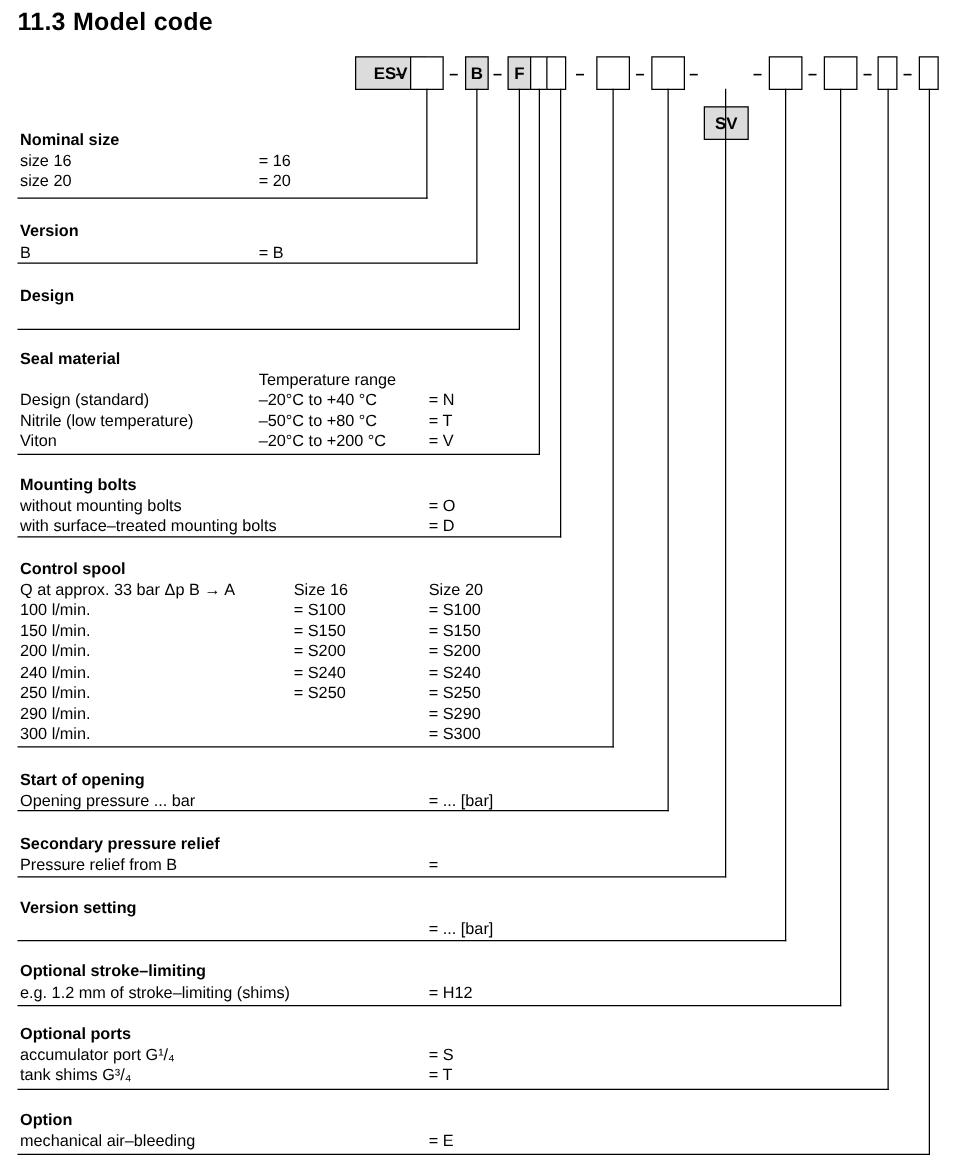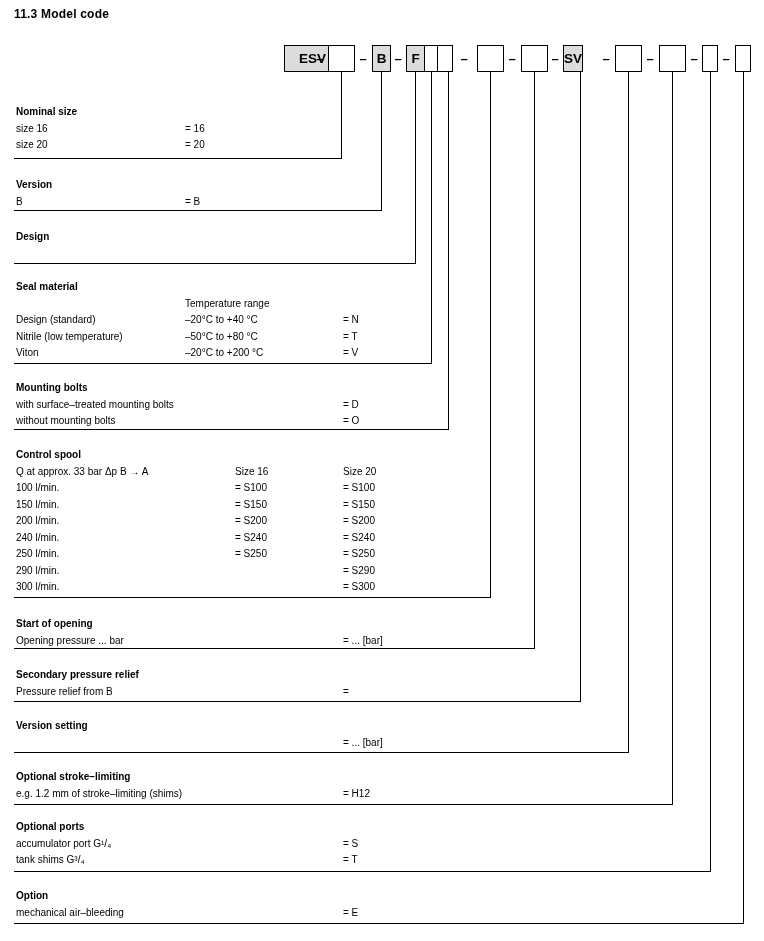--- a/index.html
+++ b/index.html
@@ -6,44 +6,44 @@
   .page{
     position:relative;
     width:764px;height:941px;
     background:#ffffff;
     font-family:"Liberation Sans","DejaVu Sans",sans-serif;
     color:#000;
     overflow:hidden;
   }
   .title{
     position:absolute;left:14px;top:7px;
-    font-size:12px;font-weight:bold;letter-spacing:.2px;
+    font-size:20px;font-weight:bold;letter-spacing:.2px;
   }
   
   .box{
     position:absolute;top:45px;height:27px;
     box-sizing:border-box;border:1.5px solid #000;background:#fff;
     display:flex;align-items:center;justify-content:center;
     font-size:13.5px;font-weight:bold;
   }
   .box.gray{background:#dcdcdc;}
   .dash{
     position:absolute;top:45px;height:27px;width:8px;
     display:flex;align-items:center;justify-content:center;
     font-weight:bold;font-size:13px;
   }
   
   .vline{position:absolute;width:1.4px;background:#000;}
   .hrule{position:absolute;left:14px;height:1.4px;background:#000;}
   
-  .section{position:absolute;left:16px;width:734px;font-size:10px;line-height:16.5px;}
+  .section{position:absolute;left:16px;width:734px;font-size:13px;line-height:16.5px;}
   .sec-title{font-weight:bold;white-space:nowrap;}
   .row{position:relative;height:16.5px;white-space:nowrap;}
   .row .label{position:absolute;left:0;}
-  .row .c1{position:absolute;left:169px;}
+  .row .c1{position:absolute;left:191px;}
   .row .c2{position:absolute;left:327px;}
   .section.cs .c1{left:219px;}
 </style>
 </head>
 <body>
 
 <div class="page">
 
   <div class="title">11.3 Model code</div>
 
@@ -64,21 +64,21 @@
     </div>
   <div class="box" style="left:437px;width:16px;">
       <span></span>
     </div>
   <div class="box" style="left:477px;width:27px;">
       <span></span>
     </div>
   <div class="box" style="left:521px;width:27px;">
       <span></span>
     </div>
-  <div class="box gray" style="left:563px;width:20px;">
+  <div class="box gray" style="left:563px;width:36px;margin-top:40px;">
       <span>SV</span>
     </div>
   <div class="box" style="left:615px;width:27px;">
       <span></span>
     </div>
   <div class="box" style="left:659px;width:27px;">
       <span></span>
     </div>
   <div class="box" style="left:702px;width:16px;">
       <span></span>
@@ -166,26 +166,26 @@
     <div class="row">
         <span class="label">Viton</span>
         <span class="c1">–20°C to +200 °C</span>
         <span class="c2">= V</span>
       </div>
   </div>
 
   <div class="section" style="top:380px;">
     <div class="sec-title">Mounting bolts</div>
     <div class="row">
+        <span class="label">without mounting bolts</span>
+        <span class="c2">= O</span>
+      </div>
+    <div class="row">
         <span class="label">with surface–treated mounting bolts</span>
         <span class="c2">= D</span>
-      </div>
-    <div class="row">
-        <span class="label">without mounting bolts</span>
-        <span class="c2">= O</span>
       </div>
   </div>
 
   <div class="section cs" style="top:447px;">
     <div class="sec-title">Control spool</div>
     <div class="row">
         <span class="label">Q at approx. 33 bar  Δp B → A</span>
         <span class="c1">Size 16</span>
         <span class="c2">Size 20</span>
       </div>

